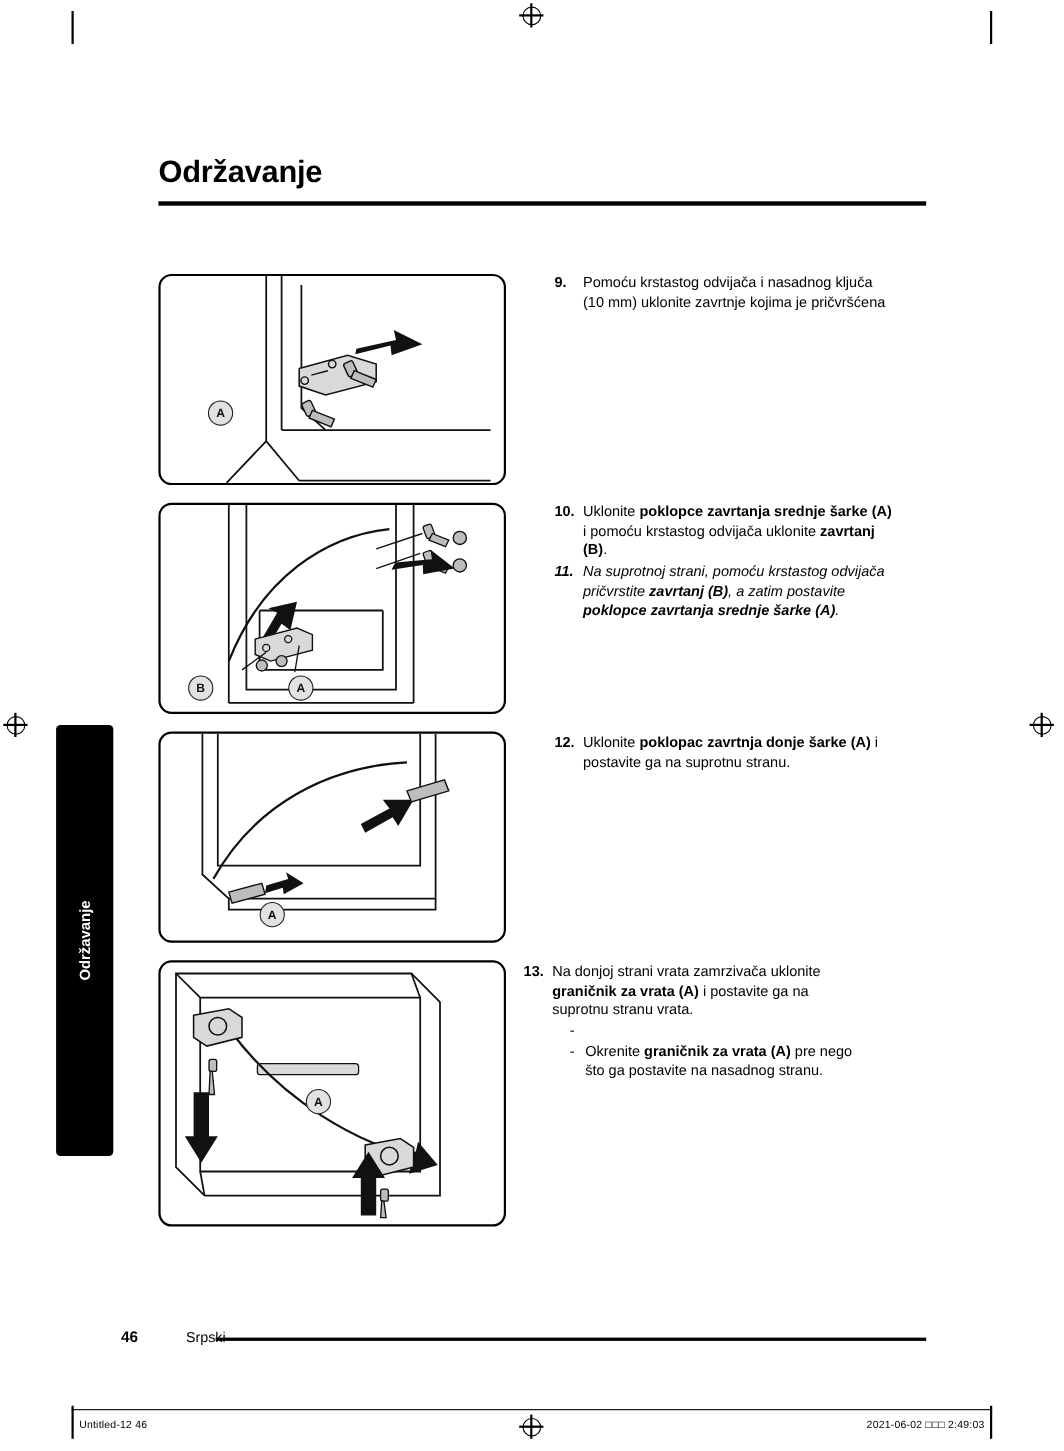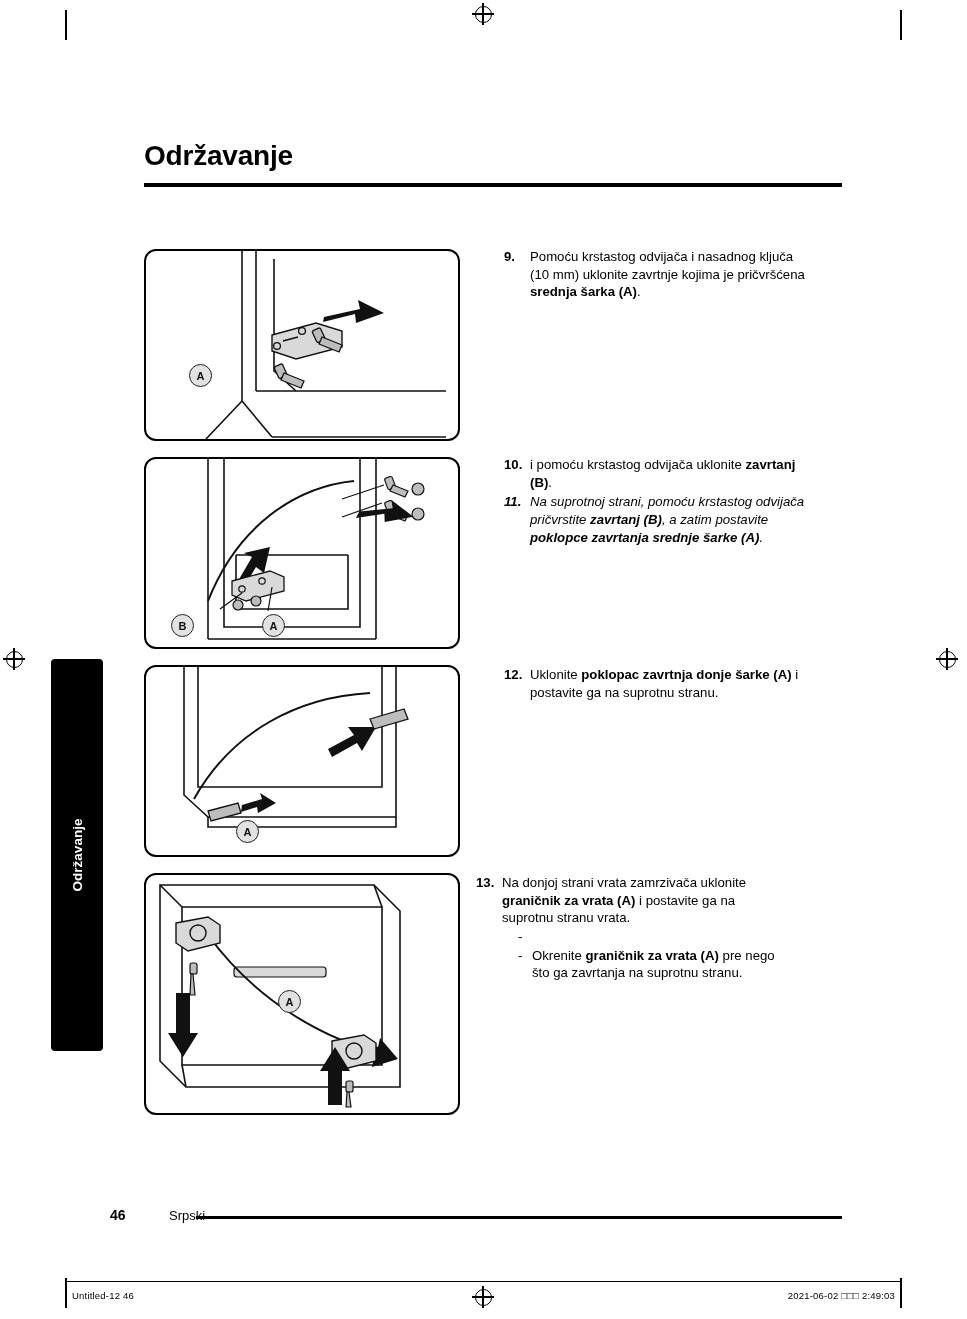--- a/index.html
+++ b/index.html
@@ -270,29 +270,29 @@
     </svg>
     <div class="fig-label" style="left:132px;top:115px;">A</div>
   </div>
 
   <div class="block b9">
     <div class="item">
       <div class="num">9.</div>
       <div class="txt">
         <div><span>Pomoću krstastog odvijača i nasadnog ključa </span></div>
         <div><span>(10 mm) uklonite zavrtnje kojima je pričvršćena </span></div>
-        <div><b>srednja šarka (A)</b><span>.</span></div>
       </div>
     </div>
   </div>
 
   <div class="block b10">
     <div class="item">
       <div class="num wide">10.</div>
       <div class="txt">
+        <div><span>Uklonite </span><b>poklopce zavrtanja srednje šarke (A)</b></div>
         <div><span>i pomoću krstastog odvijača uklonite </span><b>zavrtanj</b></div>
         <div><b>(B)</b><span>.</span></div>
       </div>
     </div>
     <div class="item" style="margin-top:2px;font-style:italic;">
       <div class="num wide">11.</div>
       <div class="txt">
         <div><span>Na suprotnoj strani, pomoću krstastog odvijača </span></div>
         <div><span>pričvrstite </span><b>zavrtanj (B)</b><span>, a zatim postavite </span></div>
         <div><b>poklopce zavrtanja srednje šarke (A)</b><span>.</span></div>
@@ -317,21 +317,21 @@
         <div><span>Na donjoj strani vrata zamrzivača uklonite </span></div>
         <div><b>graničnik za vrata (A)</b><span> i postavite ga na </span></div>
         <div><span>suprotnu stranu vrata.</span></div>
         <div class="sub">
           <div class="dash">-</div>
         </div>
         <div class="sub">
           <div class="dash">-</div>
           <div>
             <div><span>Okrenite </span><b>graničnik za vrata (A)</b><span> pre nego </span></div>
-            <div><span>što ga zavrtanja na suprotnu stranu.</span></div>
+            <div><span>što ga postavite na nasadnog stranu.</span></div>
           </div>
         </div>
       </div>
     </div>
   </div>
 
   <div class="pagenum">46</div>
   <div class="pagelang">Srpski</div>
   <div class="page-rule"></div>
 

